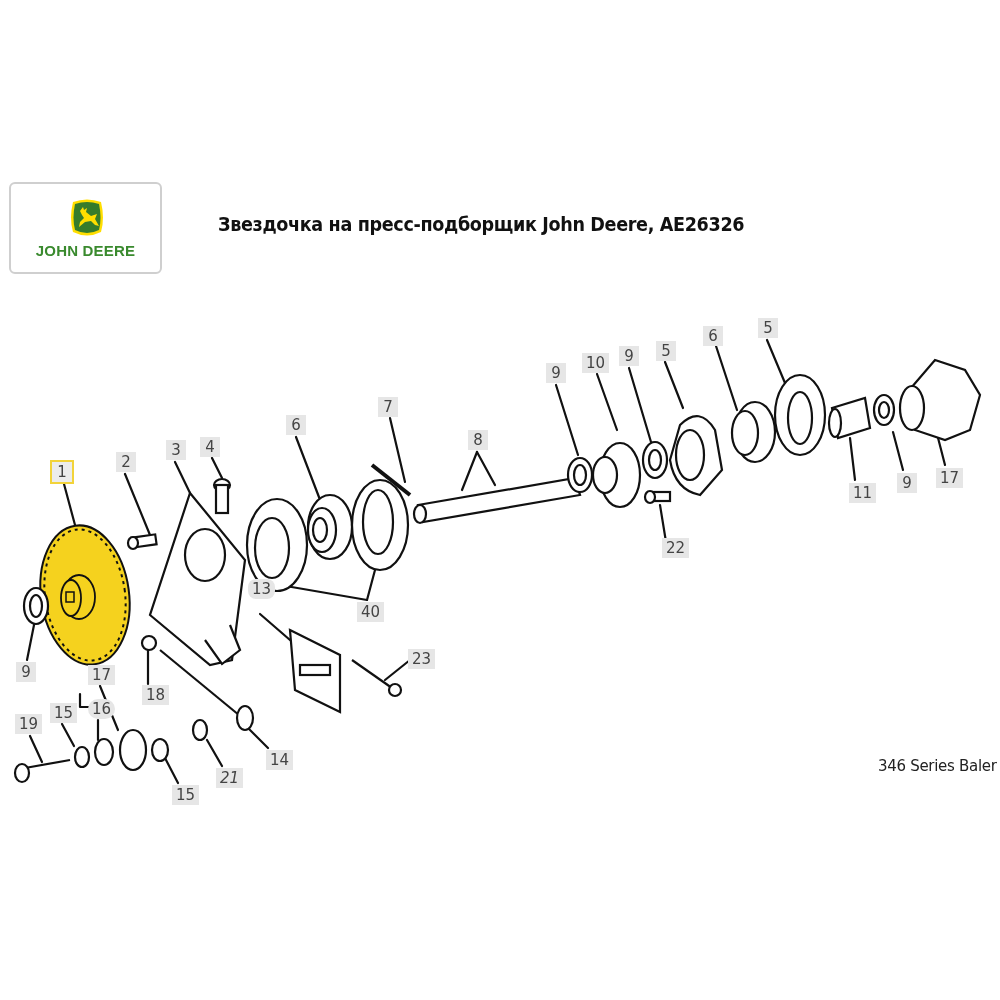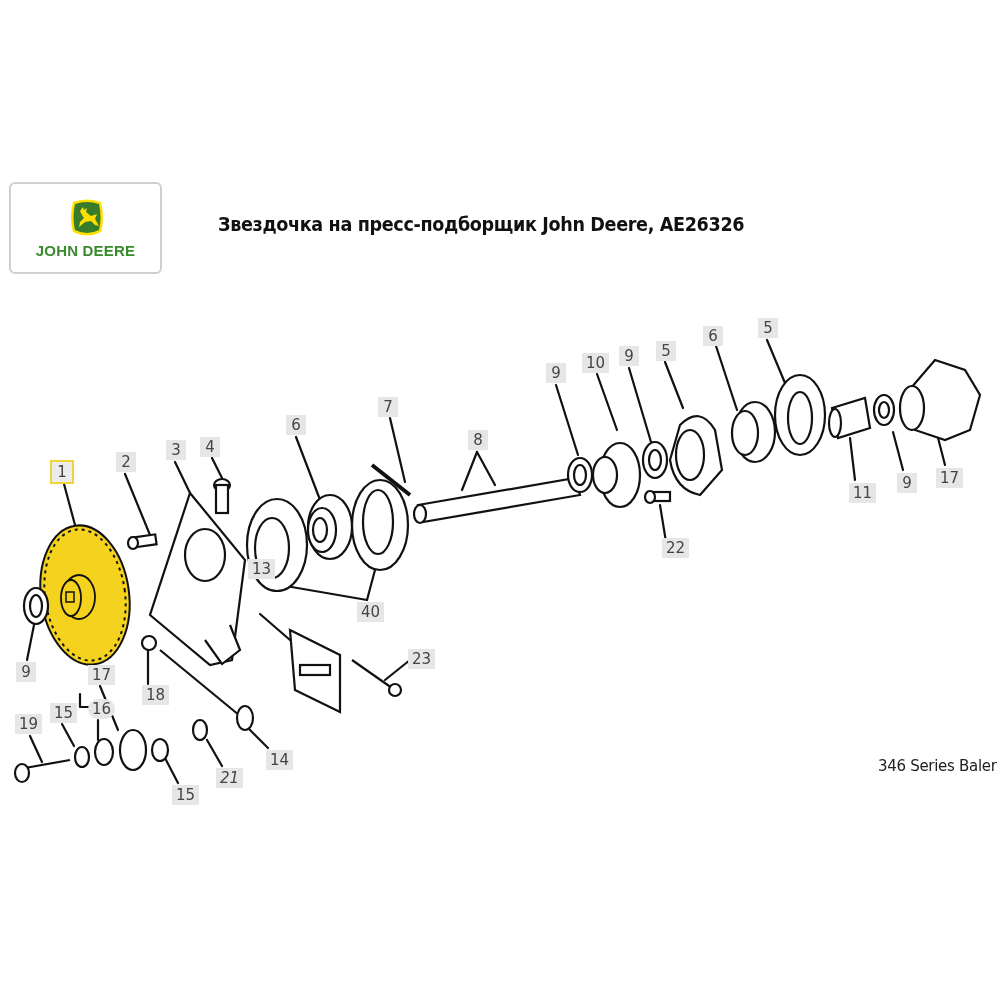--- a/index.html
+++ b/index.html
@@ -177,21 +177,21 @@
 <div class="callout" style="left:546px;top:363px;">9</div>
 <div class="callout" style="left:582px;top:353px;">10</div>
 <div class="callout" style="left:619px;top:346px;">9</div>
 <div class="callout" style="left:656px;top:341px;">5</div>
 <div class="callout" style="left:703px;top:326px;">6</div>
 <div class="callout" style="left:758px;top:318px;">5</div>
 <div class="callout" style="left:849px;top:483px;">11</div>
 <div class="callout" style="left:897px;top:473px;">9</div>
 <div class="callout" style="left:936px;top:468px;">17</div>
 <div class="callout" style="left:662px;top:538px;">22</div>
-<div class="callout" style="left:248px;top:559px;">13</div>
+<div class="callout" style="left:248px;top:579px;border-radius:8px;">13</div>
 <div class="callout" style="left:357px;top:602px;">40</div>
 <div class="callout" style="left:408px;top:649px;">23</div>
 <div class="callout" style="left:16px;top:662px;">9</div>
 <div class="callout" style="left:88px;top:665px;">17</div>
 <div class="callout" style="left:142px;top:685px;">18</div>
 <div class="callout" style="left:15px;top:714px;">19</div>
 <div class="callout" style="left:50px;top:703px;">15</div>
 <div class="callout" style="left:88px;top:699px;border-radius:10px;">16</div>
 <div class="callout" style="left:266px;top:750px;">14</div>
 <div class="callout" style="left:216px;top:768px;font-style:italic;">21</div>

